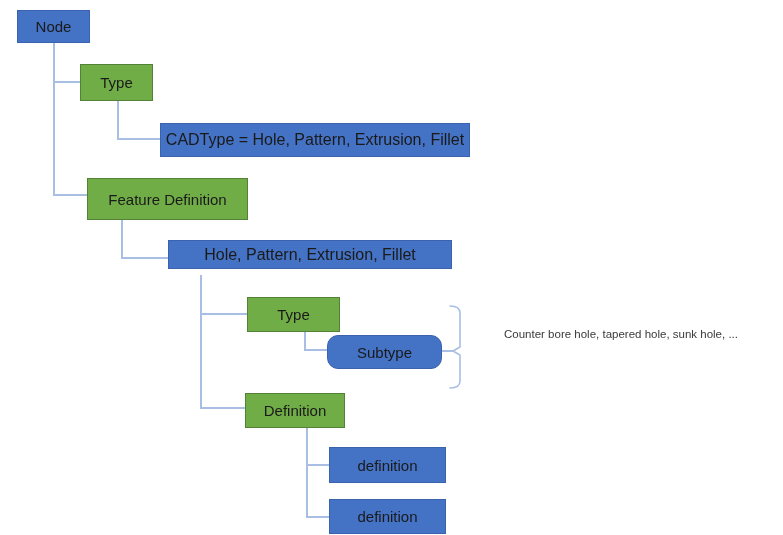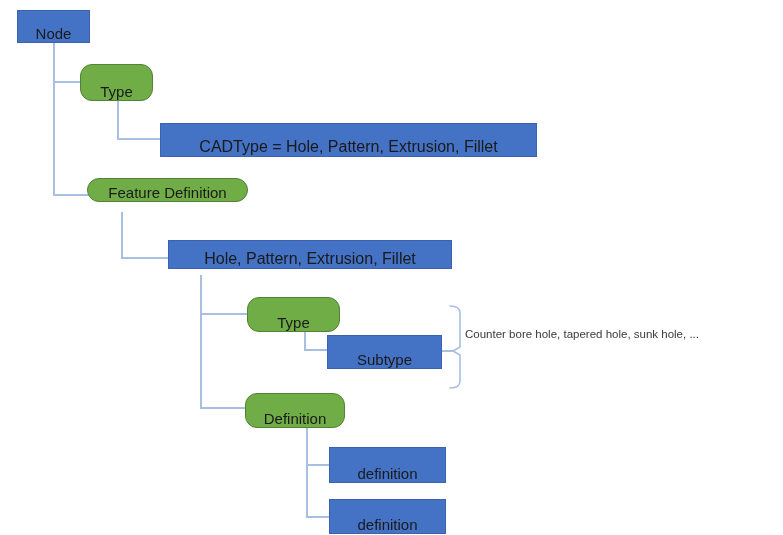--- a/index.html
+++ b/index.html
@@ -9,29 +9,29 @@
     --background:#FFFFFF;
   }
   html,body{margin:0;padding:0;background:var(--background);}
   #canvas{
     position:relative; width:783px; height:535px;
     background:var(--background); overflow:hidden;
     font-family:"Liberation Sans", sans-serif;
   }
   .box{
     position:absolute; box-sizing:border-box;
-    display:flex; align-items:flex-end; justify-content:center;
+    display:flex; align-items:center; justify-content:center;
     border:1.5px solid; color:var(--text); white-space:nowrap;
   }
   .box.blue{background:var(--blue-fill); border-color:var(--blue-border);}
-  .box.green{background:var(--green-fill); border-color:var(--green-border);border-radius:12px;}
+  .box.green{background:var(--green-fill); border-color:var(--green-border);}
   .fs15{font-size:15px;} .fs16{font-size:16px;}
   .line{position:absolute; background:var(--connector);}
   #annotation{
-    position:absolute; left:465px; top:326px;
+    position:absolute; left:504px; top:326px;
     font-size:11.5px; line-height:16px; color:var(--annotation-text);
     white-space:nowrap;
   }
   #brace{position:absolute; left:444px; top:300px;}
 </style>
 </head>
 <body>
 
 <div id="canvas">
 
@@ -61,33 +61,33 @@
   <svg id="brace" width="22" height="94" viewBox="0 0 22 94">
     <path d="M6,6 Q16,6 16,13 L16,47 L9,51 L16,55 L16,81 Q16,88 6,88" fill="none" stroke="#A8BFE3" stroke-width="1.6" stroke-linejoin="round" stroke-linecap="round"></path>
   </svg>
 
   <div class="box blue fs15" style="left:17px;top:10px;width:73px;height:33px;">
       <span>Node</span>
     </div>
   <div class="box green fs15" style="left:80px;top:64px;width:73px;height:37px;">
       <span>Type</span>
     </div>
-  <div class="box blue fs16" style="left:160px;top:123px;width:377px;height:34px;">
+  <div class="box blue fs16" style="left:160px;top:123px;width:310px;height:34px;">
       <span>CADType = Hole, Pattern, Extrusion, Fillet</span>
     </div>
-  <div class="box green fs15" style="left:87px;top:178px;width:161px;height:24px;">
+  <div class="box green fs15" style="left:87px;top:178px;width:161px;height:42px;">
       <span>Feature Definition</span>
     </div>
   <div class="box blue fs16" style="left:168px;top:240px;width:284px;height:29px;">
       <span>Hole, Pattern, Extrusion, Fillet</span>
     </div>
   <div class="box green fs15" style="left:247px;top:297px;width:93px;height:35px;">
       <span>Type</span>
     </div>
-  <div class="box blue fs15" style="left:327px;top:335px;width:115px;height:34px;">
+  <div class="box blue fs15" style="left:327px;top:335px;width:115px;height:34px;border-radius:11px;">
       <span>Subtype</span>
     </div>
   <div class="box green fs15" style="left:245px;top:393px;width:100px;height:35px;">
       <span>Definition</span>
     </div>
   <div class="box blue fs15" style="left:329px;top:447px;width:117px;height:36px;">
       <span>definition</span>
     </div>
   <div class="box blue fs15" style="left:329px;top:499px;width:117px;height:35px;">
       <span>definition</span>

